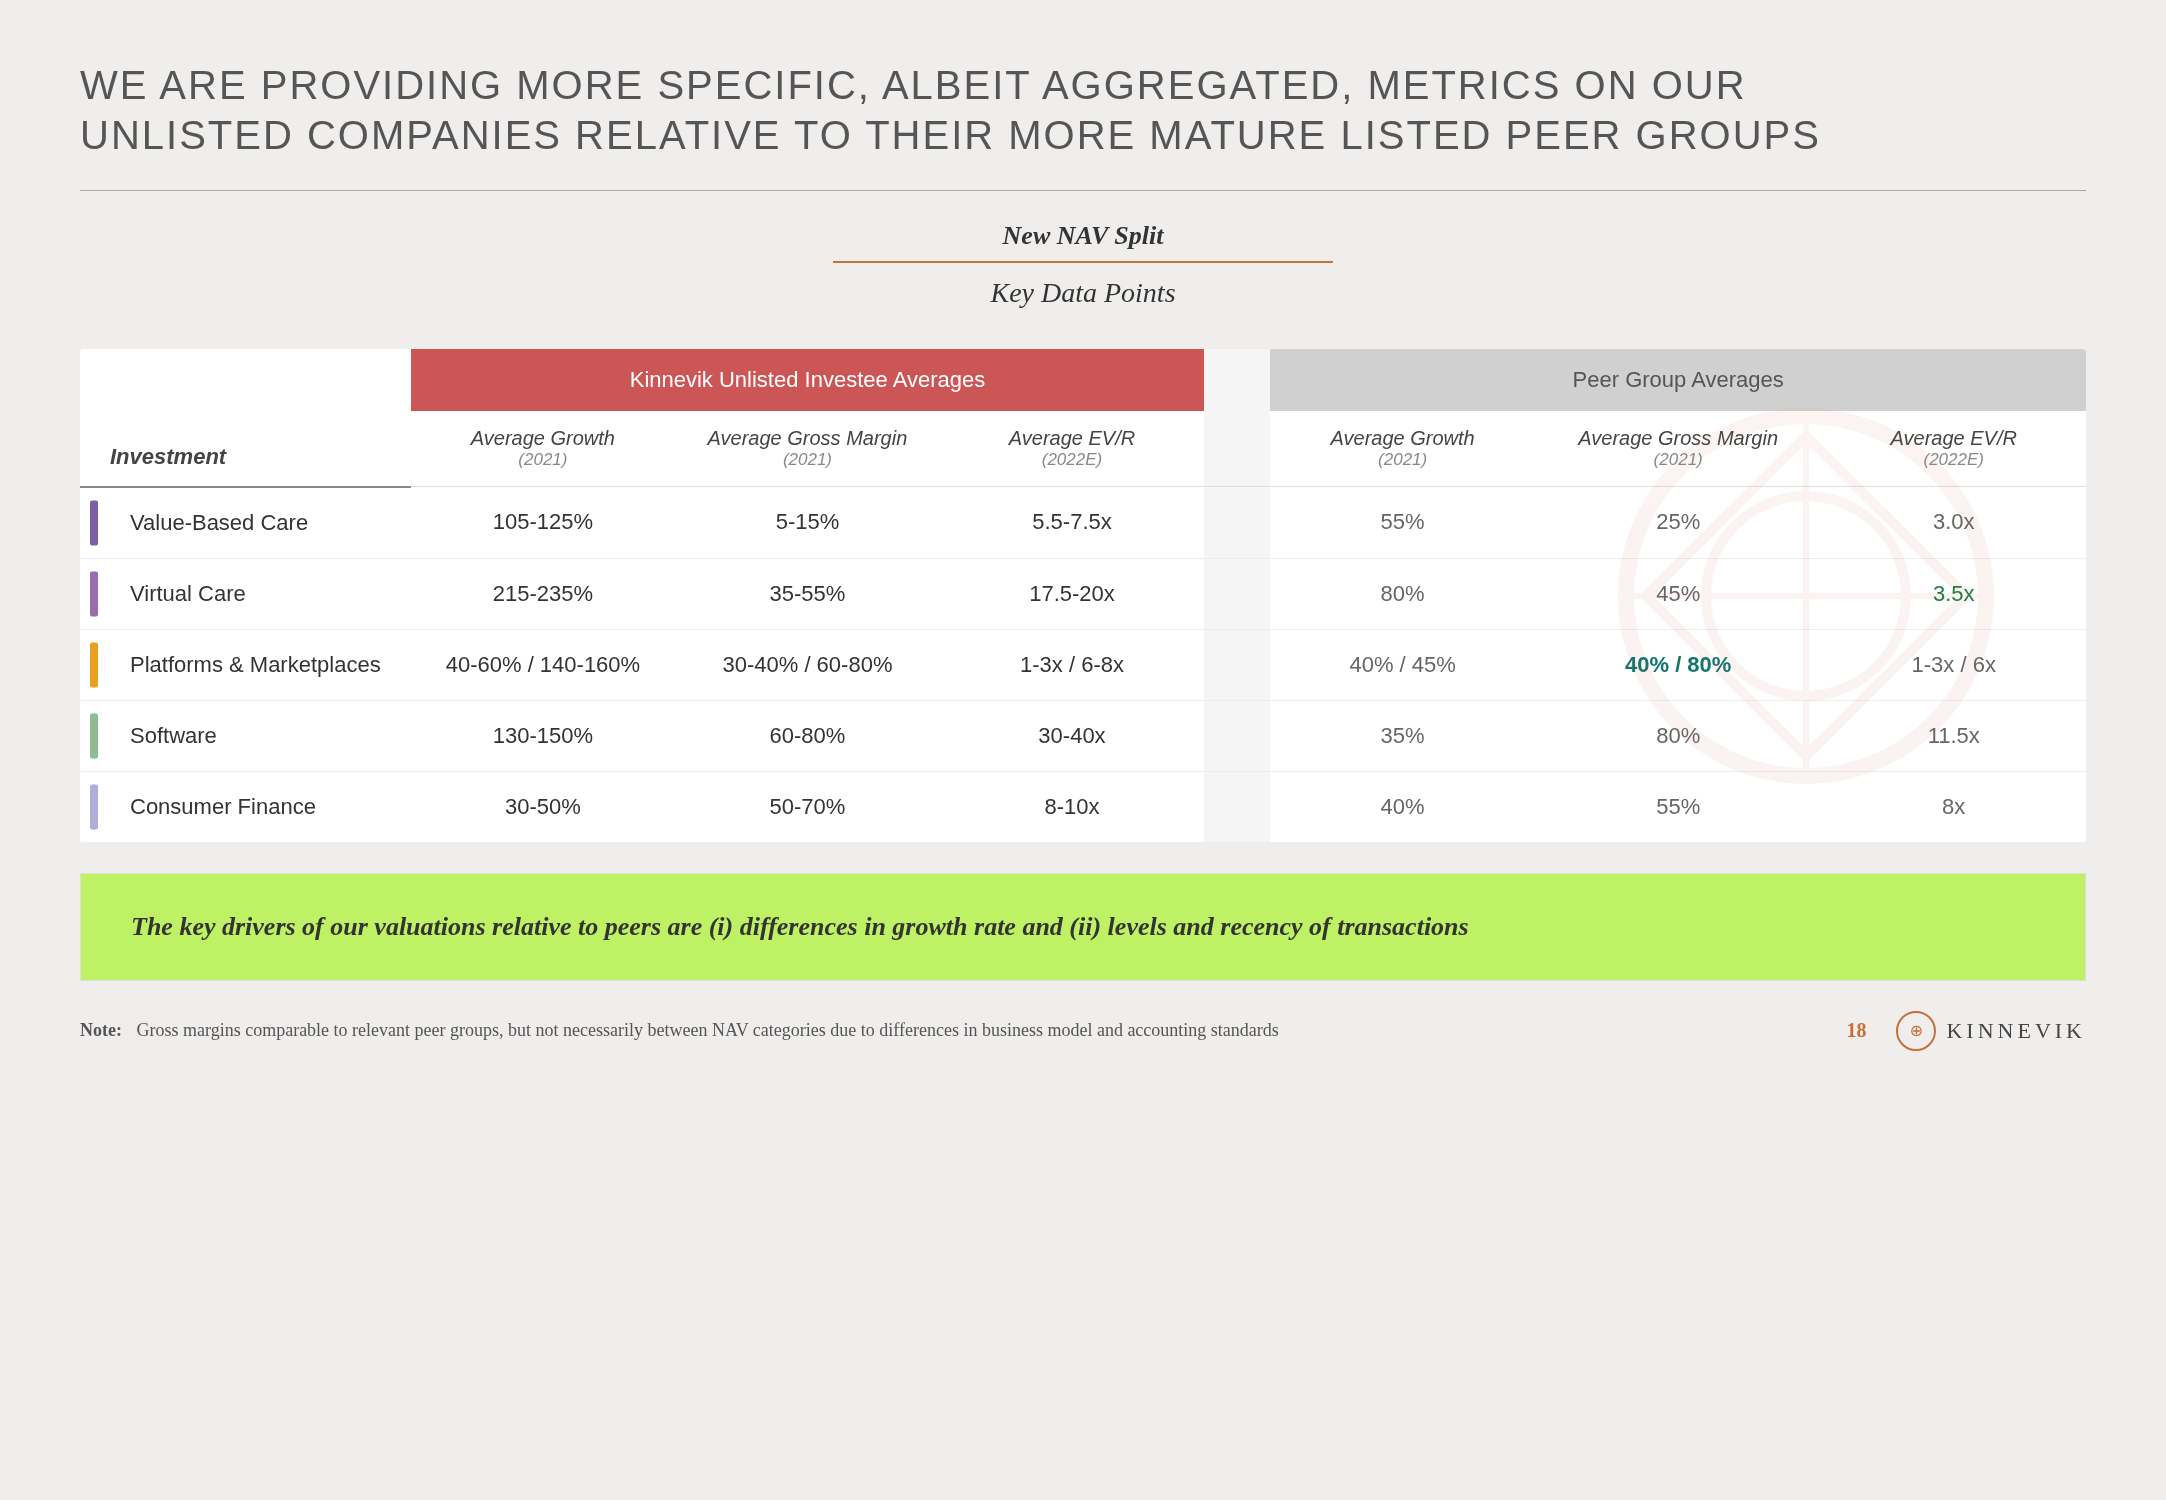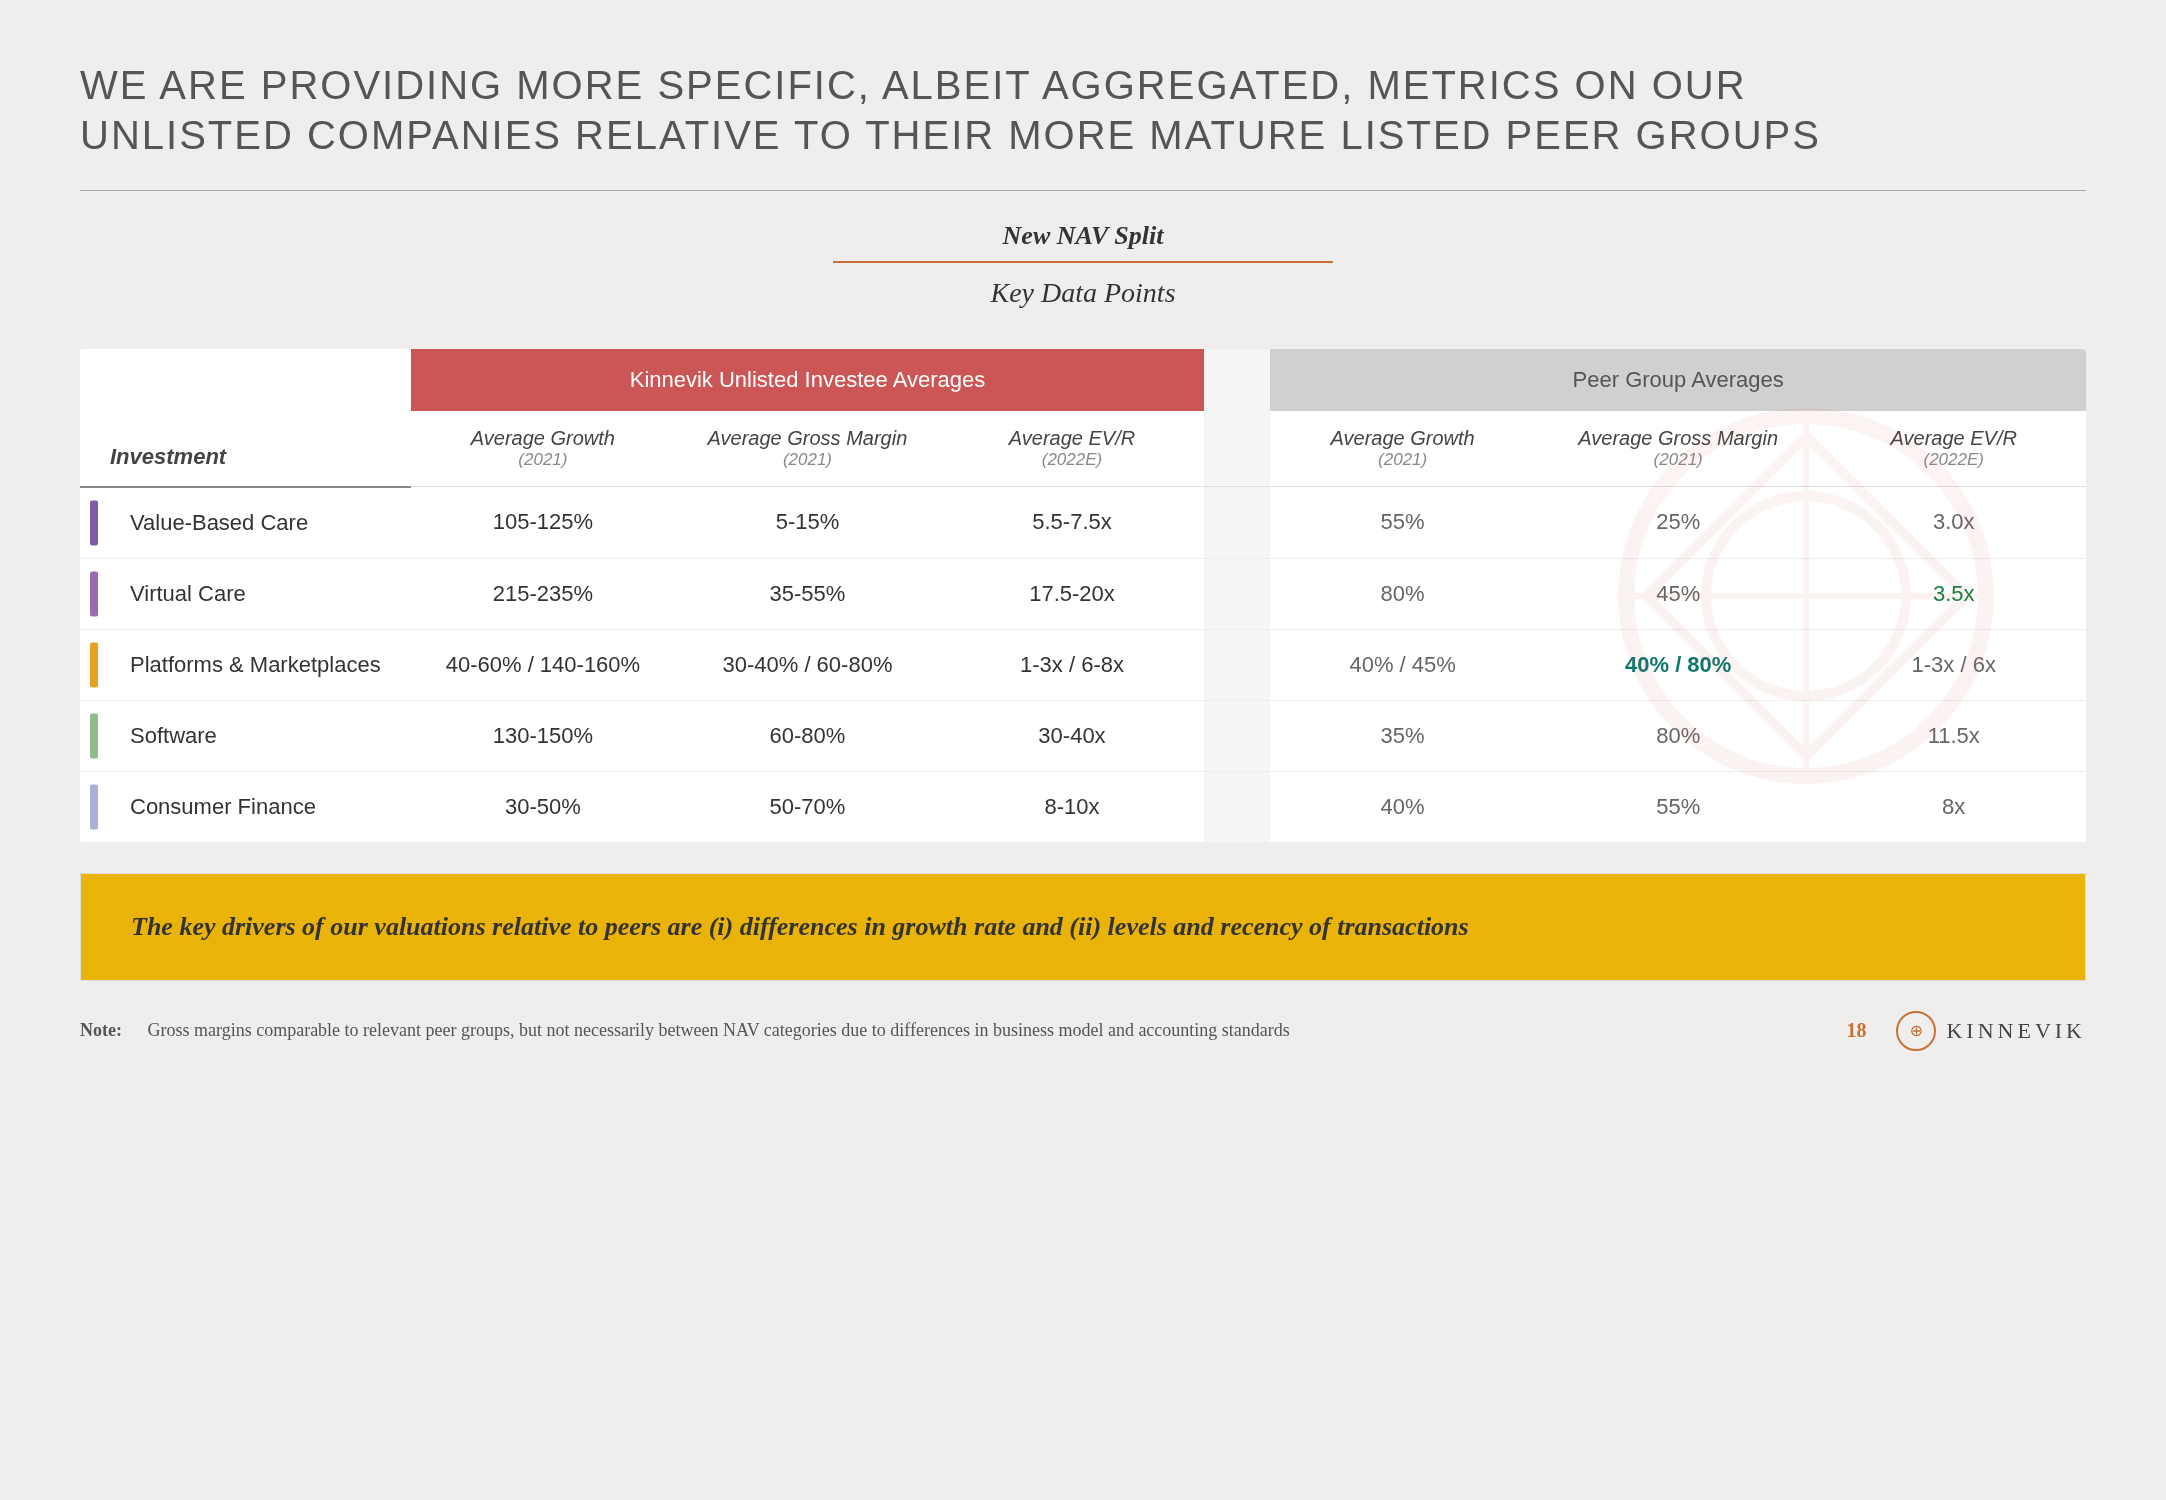--- a/index.html
+++ b/index.html
@@ -172,21 +172,21 @@
       height: 45px;
       border-radius: 2px;
     }
 
     .separator-col {
       width: 3%;
       background: #f5f5f5;
     }
 
     .bottom-note-box {
-      background: #eab308;
+      background: #bef264;
       border: 1px solid #ddd;
       padding: 35px 50px;
       margin-bottom: 20px;
     }
 
     .bottom-note-text {
       font-size: 26px;
       font-style: italic;
       font-weight: bold;
       color: #333;
@@ -200,21 +200,21 @@
       padding: 10px 0;
     }
 
     .footer-note {
       font-size: 18px;
       color: #555;
     }
 
     .footer-note span.note-label {
       font-weight: bold;
-      margin-right: 21px;
+      margin-right: 10px;
     }
 
     .footer-right {
       display: flex;
       align-items: center;
       gap: 30px;
     }
 
     .page-number {
       font-size: 20px;

